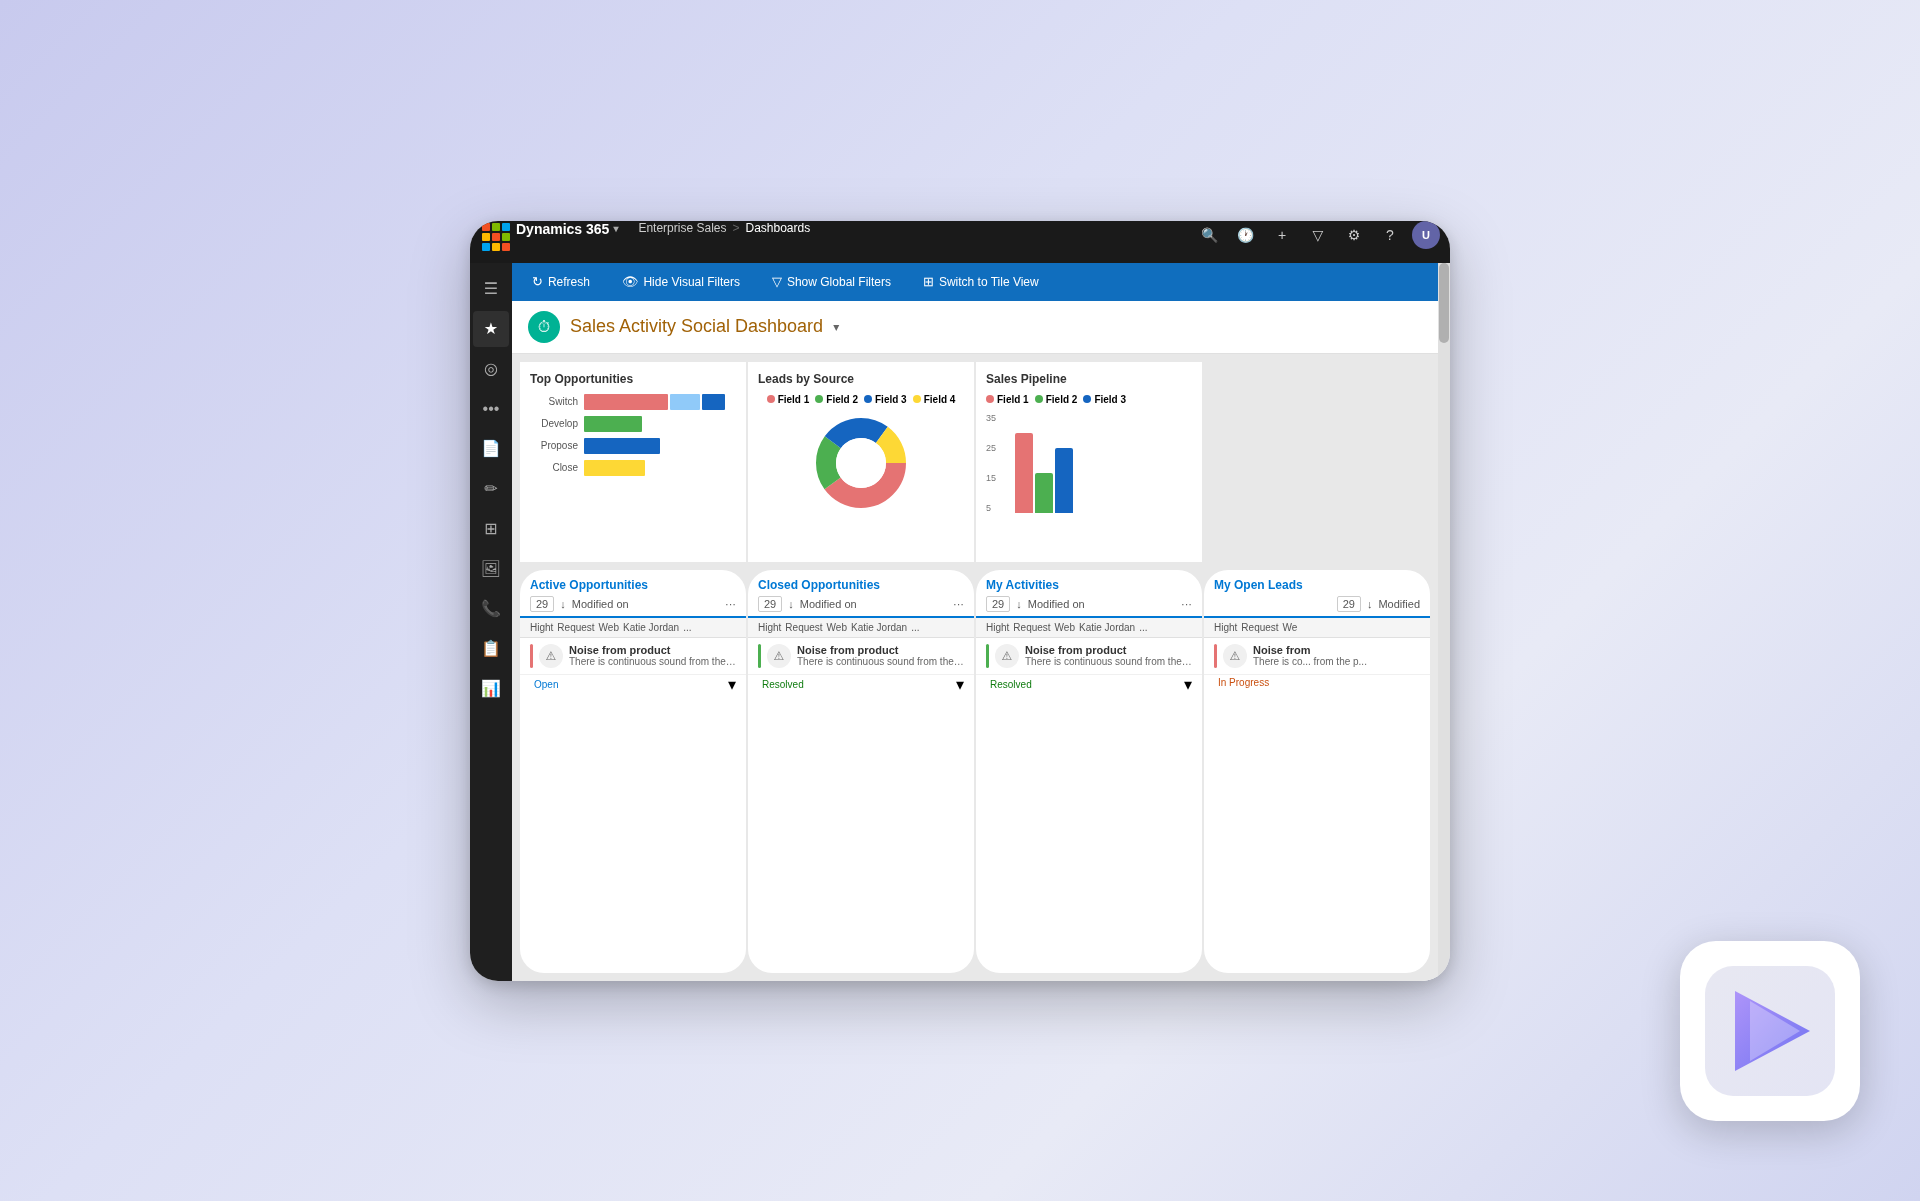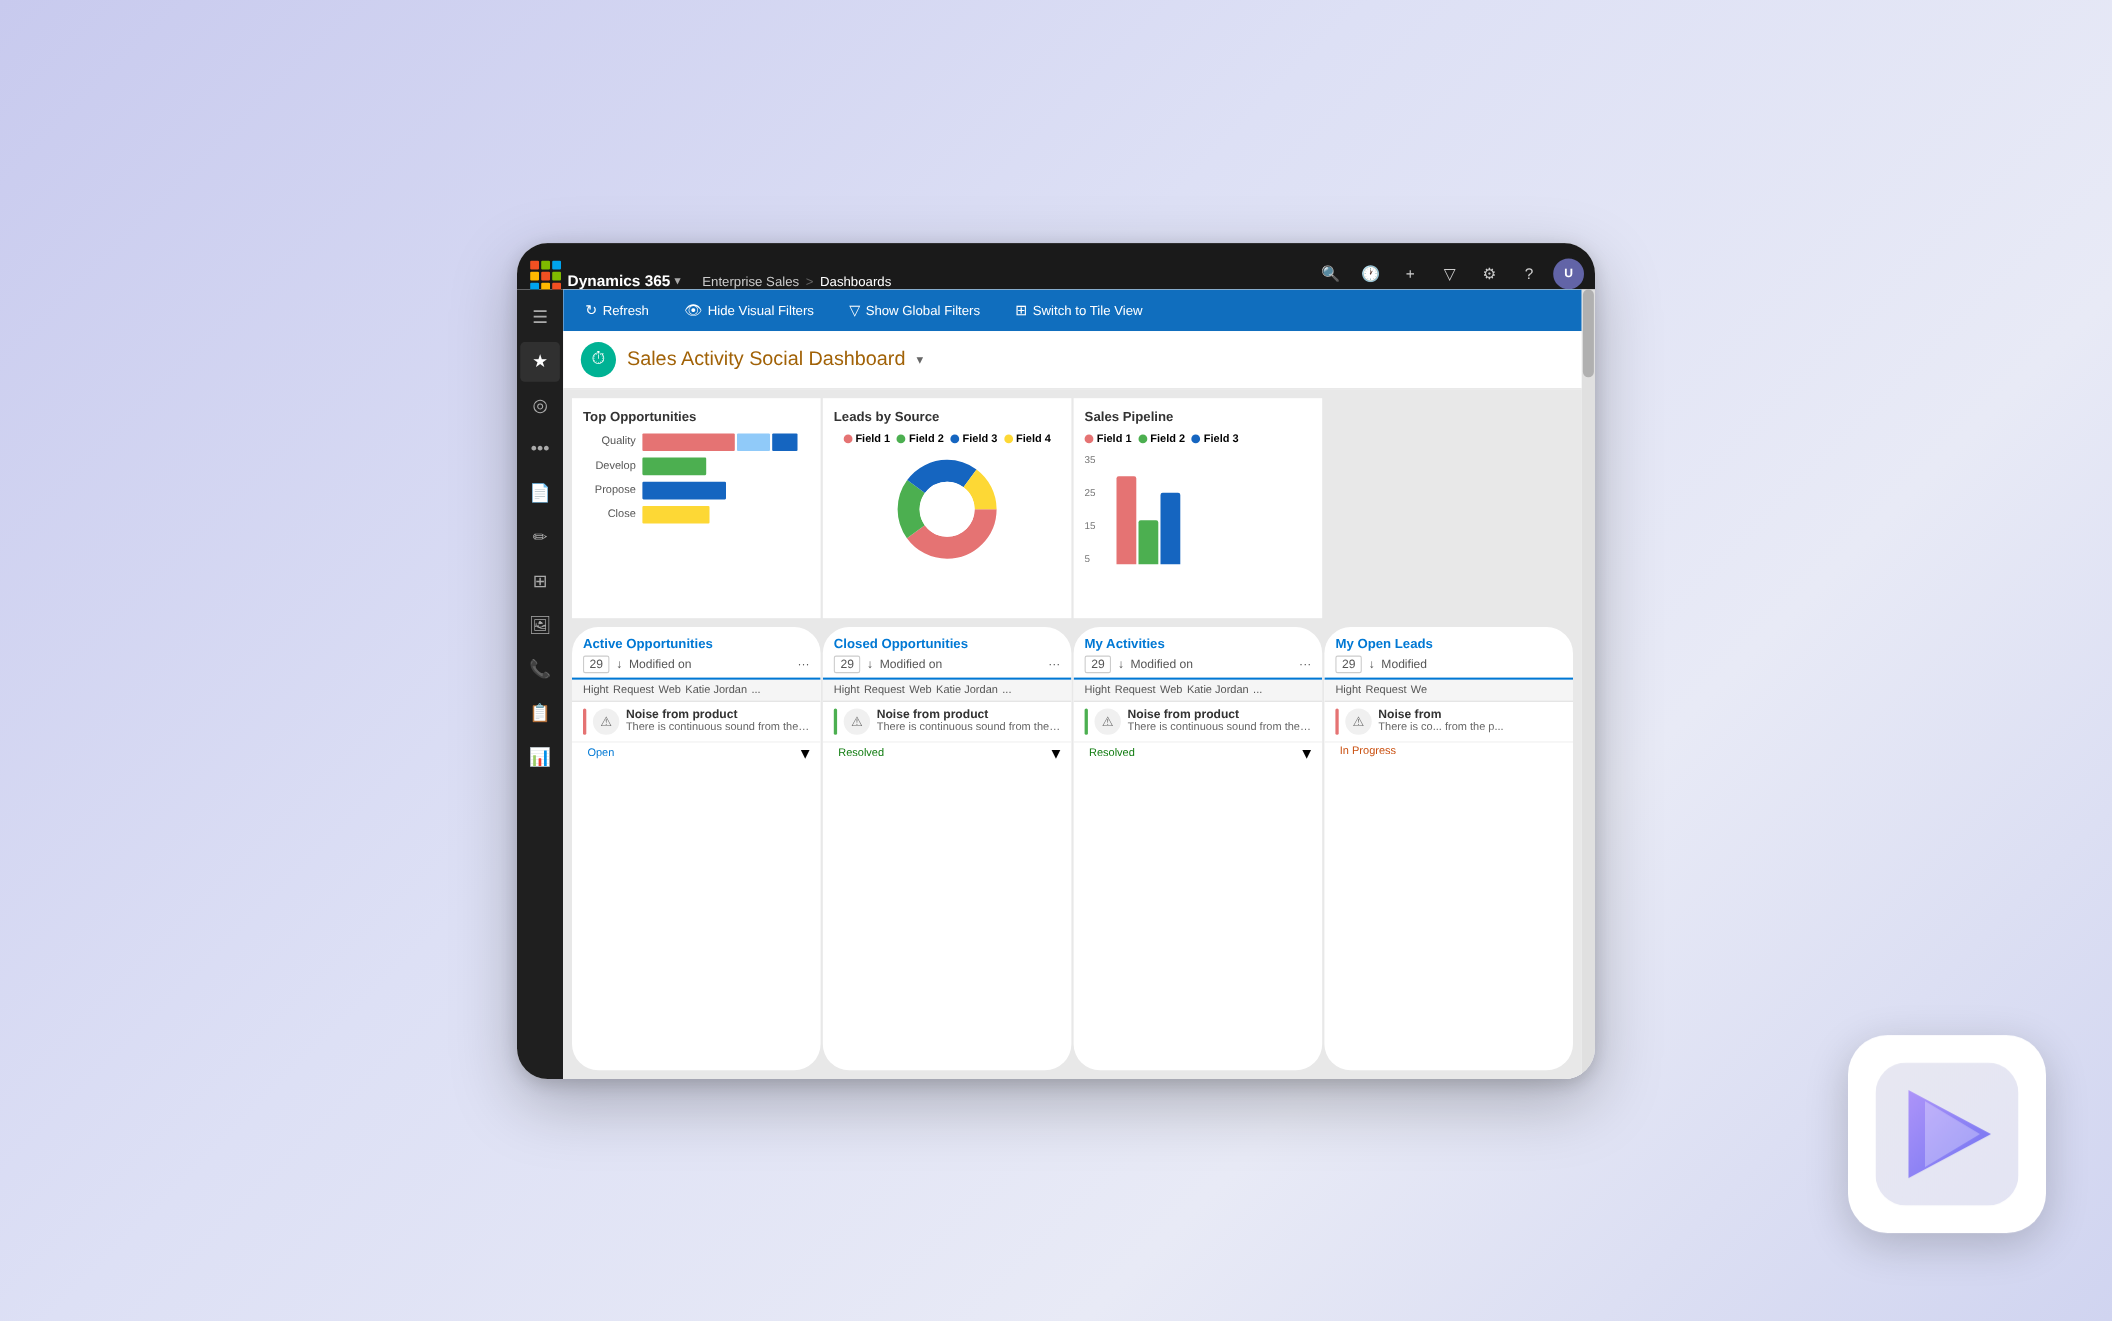--- a/index.html
+++ b/index.html
@@ -24,21 +24,21 @@
       position: relative;
       display: flex;
       flex-direction: column;
     }
 
     
     .top-nav {
       background: #1a1a1a;
       height: 42px;
       display: flex;
-      align-items: flex-end;
+      align-items: flex-start;
       padding: 0 10px;
       gap: 8px;
       flex-shrink: 0;
     }
 
     .waffle-icon {
       width: 28px;
       height: 28px;
       display: grid;
       grid-template-columns: repeat(3,8px);
@@ -382,20 +382,21 @@
       color: #0078d4;
       font-weight: 600;
       margin-bottom: 4px;
     }
     .list-card-toolbar {
       display: flex;
       align-items: center;
       gap: 6px;
       font-size: 11px;
       color: #555;
+      justify-content: flex-end;
     }
     .list-card-toolbar .count {
       background: #fff;
       border: 1px solid #ccc;
       padding: 1px 5px;
       border-radius: 2px;
       font-size: 11px;
     }
     .sort-icon { color: #555; font-size: 11px; }
     .more-btn { margin-left: auto; cursor: pointer; color: #555; }
@@ -565,21 +566,21 @@
         <span class="dashboard-title">Sales Activity Social Dashboard</span>
         <span class="dashboard-chevron">▾</span>
       </div>
 
       <div class="charts-grid">
 
         <div class="chart-card">
           <div class="chart-title">Top Opportunities</div>
           <div class="bar-chart">
             <div class="bar-row">
-              <div class="bar-label">Quality</div>
+              <div class="bar-label">Switch</div>
               <div class="bar-container">
                 <div class="bar-segment" style="width:55%;background:#e57373;"></div>
                 <div class="bar-segment" style="width:20%;background:#90caf9;"></div>
                 <div class="bar-segment" style="width:15%;background:#1565c0;"></div>
               </div>
             </div>
             <div class="bar-row">
               <div class="bar-label">Develop</div>
               <div class="bar-container">
                 <div class="bar-segment" style="width:38%;background:#4caf50;"></div>

